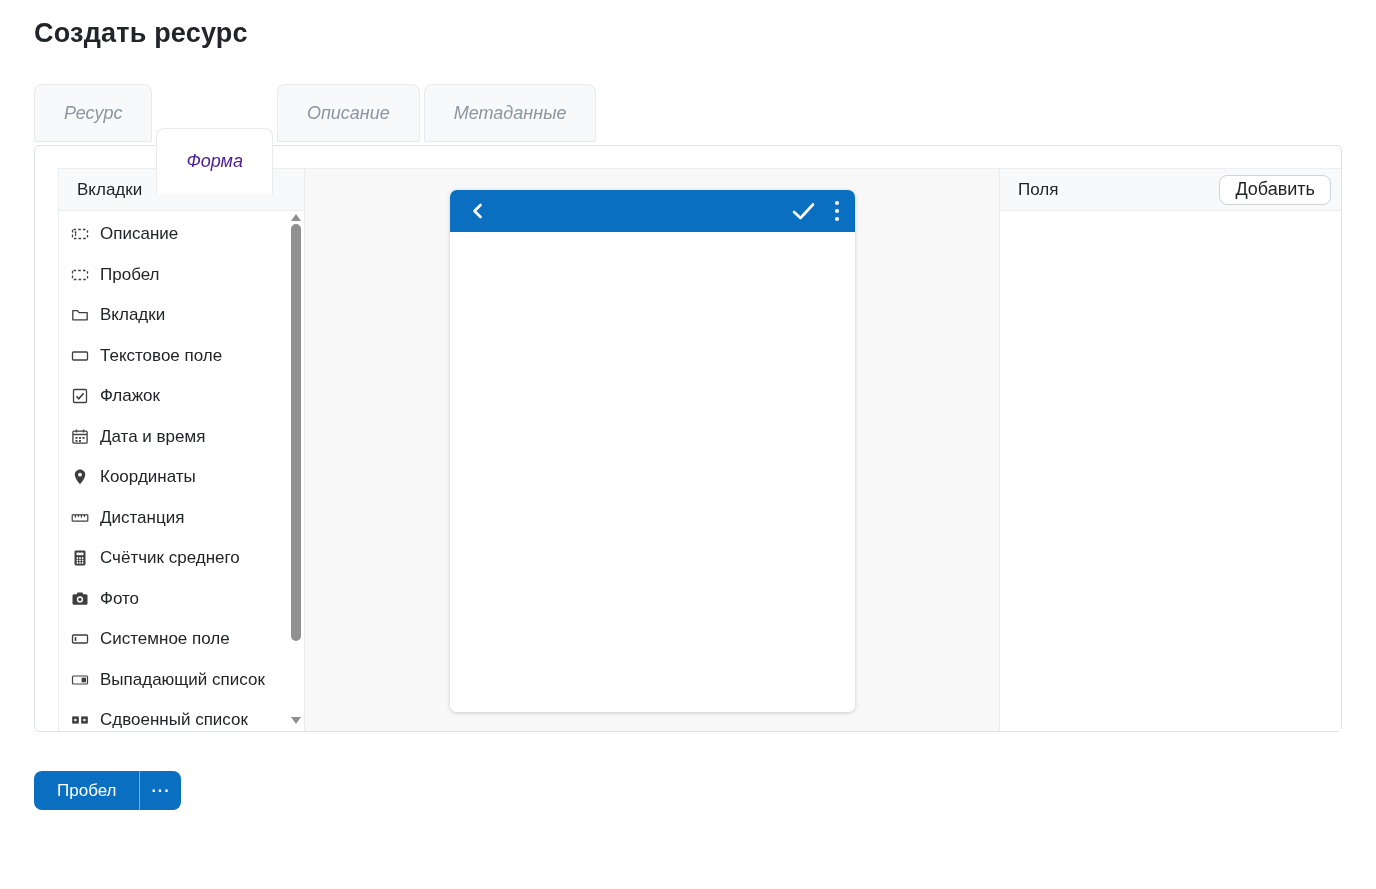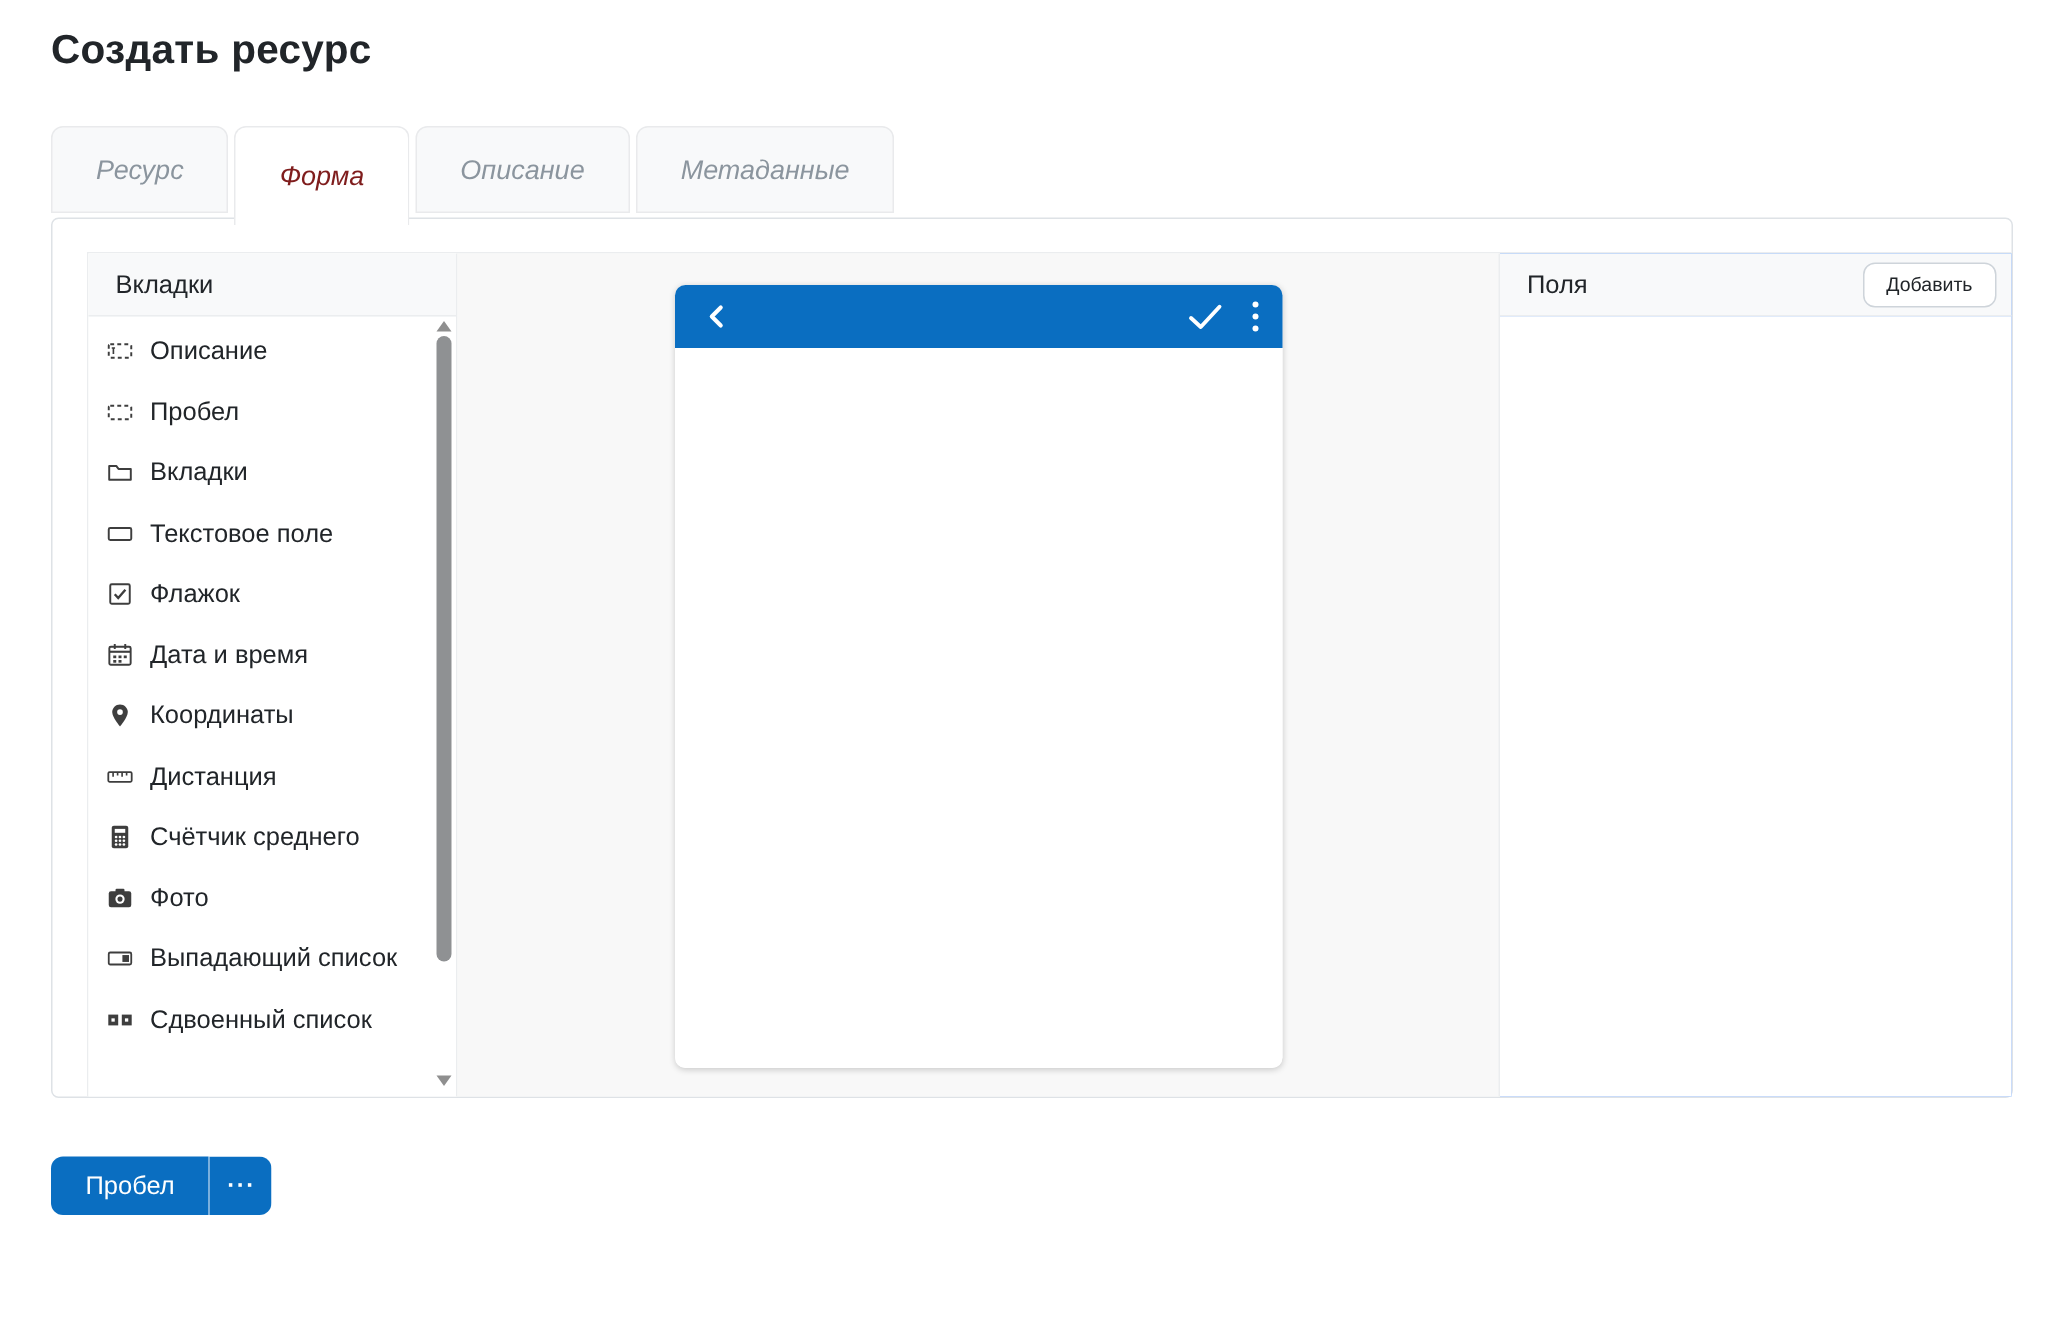--- a/index.html
+++ b/index.html
@@ -5,21 +5,21 @@
   * { margin:0; padding:0; box-sizing:border-box; }
   html,body { width:1376px; height:889px; background:#fff; font-family:"Liberation Sans",sans-serif; color:#212529; overflow:hidden; }
   .page { padding:18px 34px 0 34px; }
 
   h1.page-title { font-size:27px; font-weight:700; letter-spacing:.2px; }
 
   
   .tabs { display:flex; gap:4px; margin-top:35px; align-items:flex-start; height:66px; position:relative; z-index:2; }
   .tab { height:58px; padding:0 29px; display:flex; align-items:center; background:#f8f9fa;
          border:1px solid #e9eaec; border-radius:8px 8px 0 0; font-size:18px; color:#8b959e; cursor:pointer;font-style:italic; }
-  .tab.active { height:66px; background:#fff; border-bottom:none; color:#7f1d1d; position:relative; z-index:3; }
+  .tab.active { height:66px; background:#fff; border-bottom:none; color:#4c1d95; position:relative; z-index:3;margin-top:44px; }
 
   
   .panel { position:relative; z-index:1; margin-top:-5px; border:1px solid #dee2e6; border-radius:5px; background:#fff; }
 
   .mode-select { margin:18px 24px 0 24px; height:42px; border:1px solid #ced4da; border-radius:8px;
                  display:flex; align-items:center; justify-content:space-between; padding:0 14px 0 16px;
                  font-size:17px; cursor:pointer; background:#fff; }
 
   .columns { display:flex; margin:22px 0 0 23px; border-top:1px solid #ebedef; border-left:1px solid #ebedef; height:563px; }
 
@@ -42,21 +42,21 @@
   .phone { width:405px; height:522px; margin:21px auto 0 auto; border-radius:7px; box-shadow:0 1px 4px rgba(0,0,0,.18); display:flex; flex-direction:column; }
   .phone-bar { height:42px; background:#0a6ec1; border-radius:7px 7px 0 0; display:flex; align-items:center; padding:0 15px 0 18px; flex:none; }
   .phone-bar .spacer { flex:1; }
   .phone-bar .bar-icon { display:flex; align-items:center; justify-content:center; }
   .phone-bar .gap { width:17px; }
   .phone-body { flex:1; background:#fff; border-radius:0 0 7px 7px; }
 
   
   .col-right { width:341px; display:flex; flex-direction:column; background:#3b82f6; }
   .add-btn { margin-left:auto; height:30px; padding:0 15px; background:#fff; border:1px solid #ced4da; border-radius:8px;
-             font-size:13px; color:#212529; font-family:inherit; cursor:pointer; }
+             font-size:18px; color:#212529; font-family:inherit; cursor:pointer; }
   .fields-body { flex:1; background:#fff; }
 
   
   .actions { margin-top:39px; display:inline-flex; }
   .btn-create { height:39px; padding:0 23px; background:#0a6ec1; color:#fff; border:none; border-radius:8px 0 0 8px;
                 font-size:17px; font-family:inherit; cursor:pointer; }
   .btn-more { height:39px; width:42px; background:#0a6ec1; color:#fff; border:none; border-left:1px solid rgba(255,255,255,.45);
               border-radius:0 8px 8px 0; font-size:16px; font-weight:700; letter-spacing:1px; font-family:inherit; cursor:pointer;
               display:flex; align-items:center; justify-content:center; }
   .chev-select { display:flex; align-items:center; }
@@ -186,20 +186,29 @@
               <div class="el-item">
                 <span class="el-icon">
                   <svg width="18" height="18" viewBox="0 0 18 18">
                     <rect x="1.5" y="4.2" width="15" height="10.6" rx="1.5" fill="#3e3e3e"></rect>
                     <rect x="6" y="2.5" width="6" height="2.5" rx=".8" fill="#3e3e3e"></rect>
                     <circle cx="9" cy="9.4" r="3.1" fill="#fff"></circle>
                     <circle cx="9" cy="9.4" r="1.7" fill="#3e3e3e"></circle>
                   </svg>
                 </span>
                 <span>Фото</span>
+              </div>
+              <div class="el-item">
+                <span class="el-icon">
+                  <svg width="18" height="18" viewBox="0 0 18 18">
+                    <rect x="1.5" y="5" width="15" height="8" rx="1" fill="none" stroke="#3e3e3e" stroke-width="1.3"></rect>
+                    <rect x="3.7" y="7.1" width="1.6" height="3.8" fill="#3e3e3e"></rect>
+                  </svg>
+                </span>
+                <span>Системное поле</span>
               </div>
               <div class="el-item">
                 <span class="el-icon">
                   <svg width="18" height="18" viewBox="0 0 18 18">
                     <rect x="1.5" y="5" width="15" height="8" rx="1" fill="none" stroke="#3e3e3e" stroke-width="1.2"></rect>
                     <rect x="10.6" y="6.7" width="4.4" height="4.6" fill="#3e3e3e"></rect>
                   </svg>
                 </span>
                 <span>Выпадающий список</span>
               </div>

